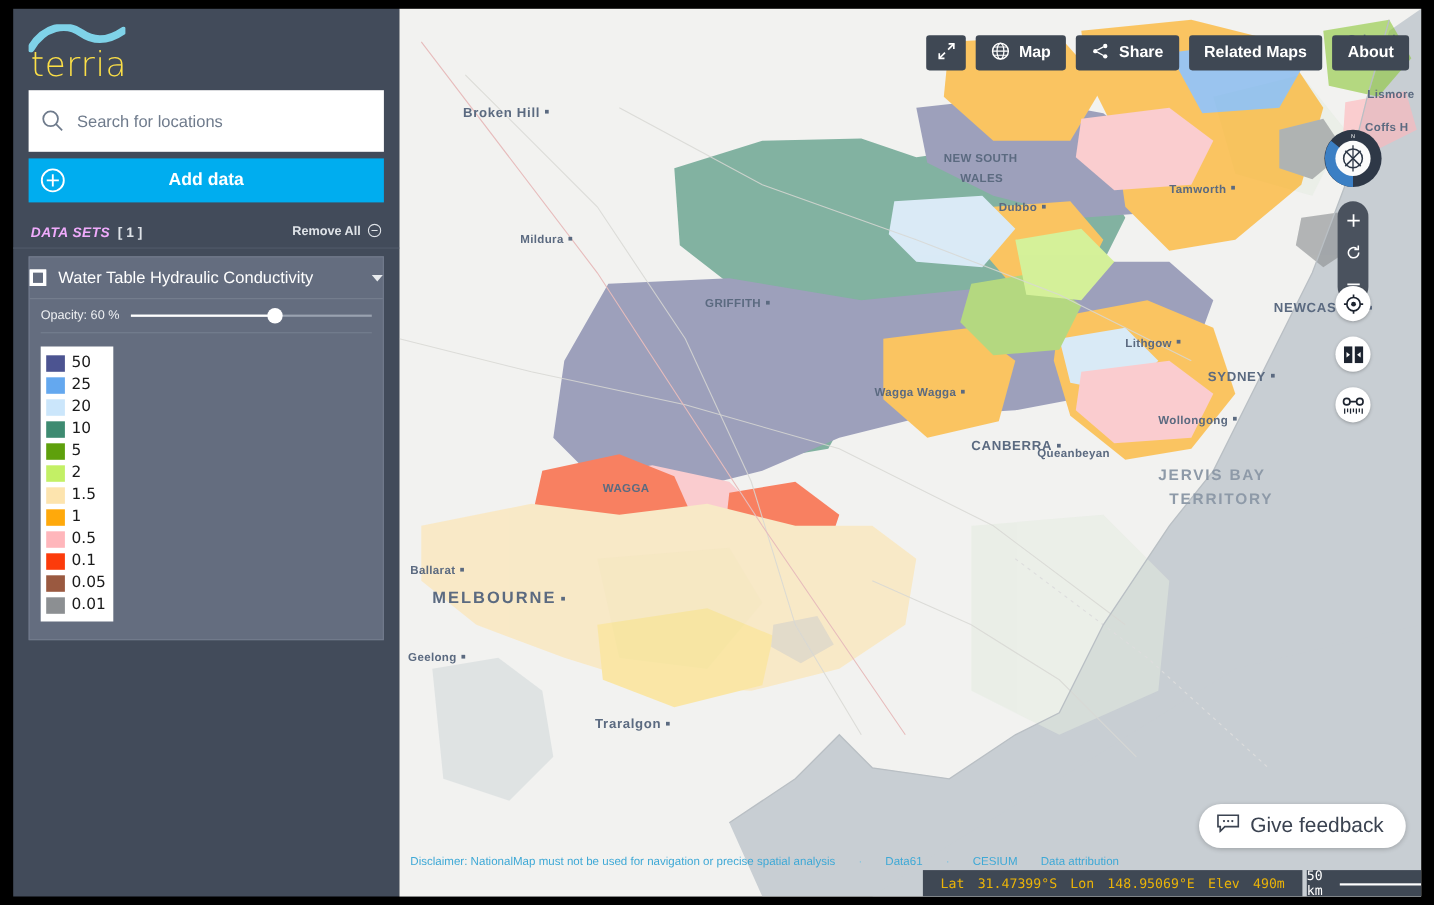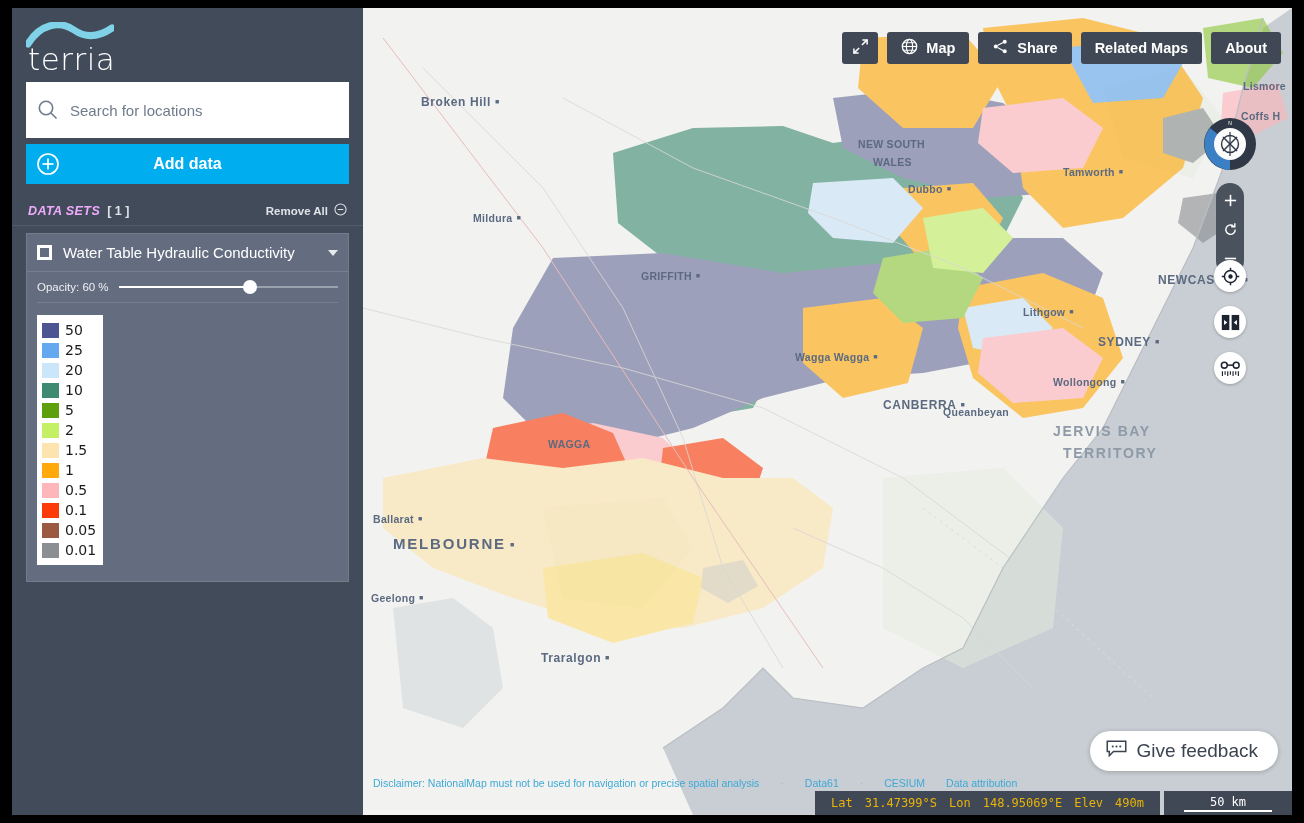--- a/index.html
+++ b/index.html
@@ -22,21 +22,21 @@
     background: #424b5a;
     display: flex; flex-direction: column;
     z-index: 30;
   }
   .brand {
     padding: 14px 0 10px 14px;
     height: 74px;
   }
   .brand-wave { display:block; width:88px; height:26px; }
   .brand-word {
-    font-size: 31px; color: #ffffff; line-height: 30px;
+    font-size: 31px; color: #fde047; line-height: 30px;
     letter-spacing: .5px; margin-top: -4px; margin-left: 2px;
     font-family: "DejaVu Sans", sans-serif; font-weight: 300;
   }
   .search-row {
     margin: 0 14px;
     height: 56px; background:#fff;
     display:flex; align-items:center;
   }
   .search-ico { width:44px; display:flex; align-items:center; justify-content:center; }
   .search-input {
@@ -67,21 +67,21 @@
   .ds-remove-all {
     margin-left:auto; font-size:11.5px; font-weight:bold; color:#dfe3e8;
     display:flex; align-items:center; gap:6px; cursor:pointer;
   }
   .panel {
     margin: 7px 14px 0 14px;
     background:#646d7f;
     border:1px solid #737c8d;
   }
   .panel-top {
-    height:38px; display:flex; align-items:center; padding:0 10px;
+    height:38px; display:flex; align-items:center; padding:0 0;
     border-bottom:1px solid #767f90;
   }
   .chk {
     width:15px; height:15px; border:2px solid #fff;
     background:#fff; position:relative; flex:none; cursor:pointer;
   }
   .chk::after{
     content:""; position:absolute; left:1px; top:1px; right:1px; bottom:1px;
     background:#646d7f; border:1.5px solid #646d7f;
   }
@@ -184,22 +184,22 @@
   .disclaimer .sep{ color:#7fc3e0; cursor:default; }
   .statusbar{
     position:absolute; right:0; bottom:0; display:flex; gap:4px; z-index:12;
   }
   .coords{
     background:#3f4854; color:#eab308; height:24px; padding:0 16px;
     display:flex; align-items:center; gap:12px;
     font-family:"DejaVu Sans Mono", monospace; font-size:12px; letter-spacing:0px;
   }
   .scale{
-    background:#3f4854; color:#fff; height:24px; width:128px;
-    display:flex; flex-direction:column; align-items:center; justify-content:center;
+    background:#3f4854; color:#fff; height:24px; width:104px;
+    display:flex; flex-direction:row; align-items:center; justify-content:center;
     font-family:"DejaVu Sans Mono", monospace; font-size:12px;
   }
   .scale .bar{ width:88px; height:2px; background:#fff; margin-top:1px; }
 </style>
 </head>
 <body>
 
 <div id="app">
 
   <div id="sidebar">

